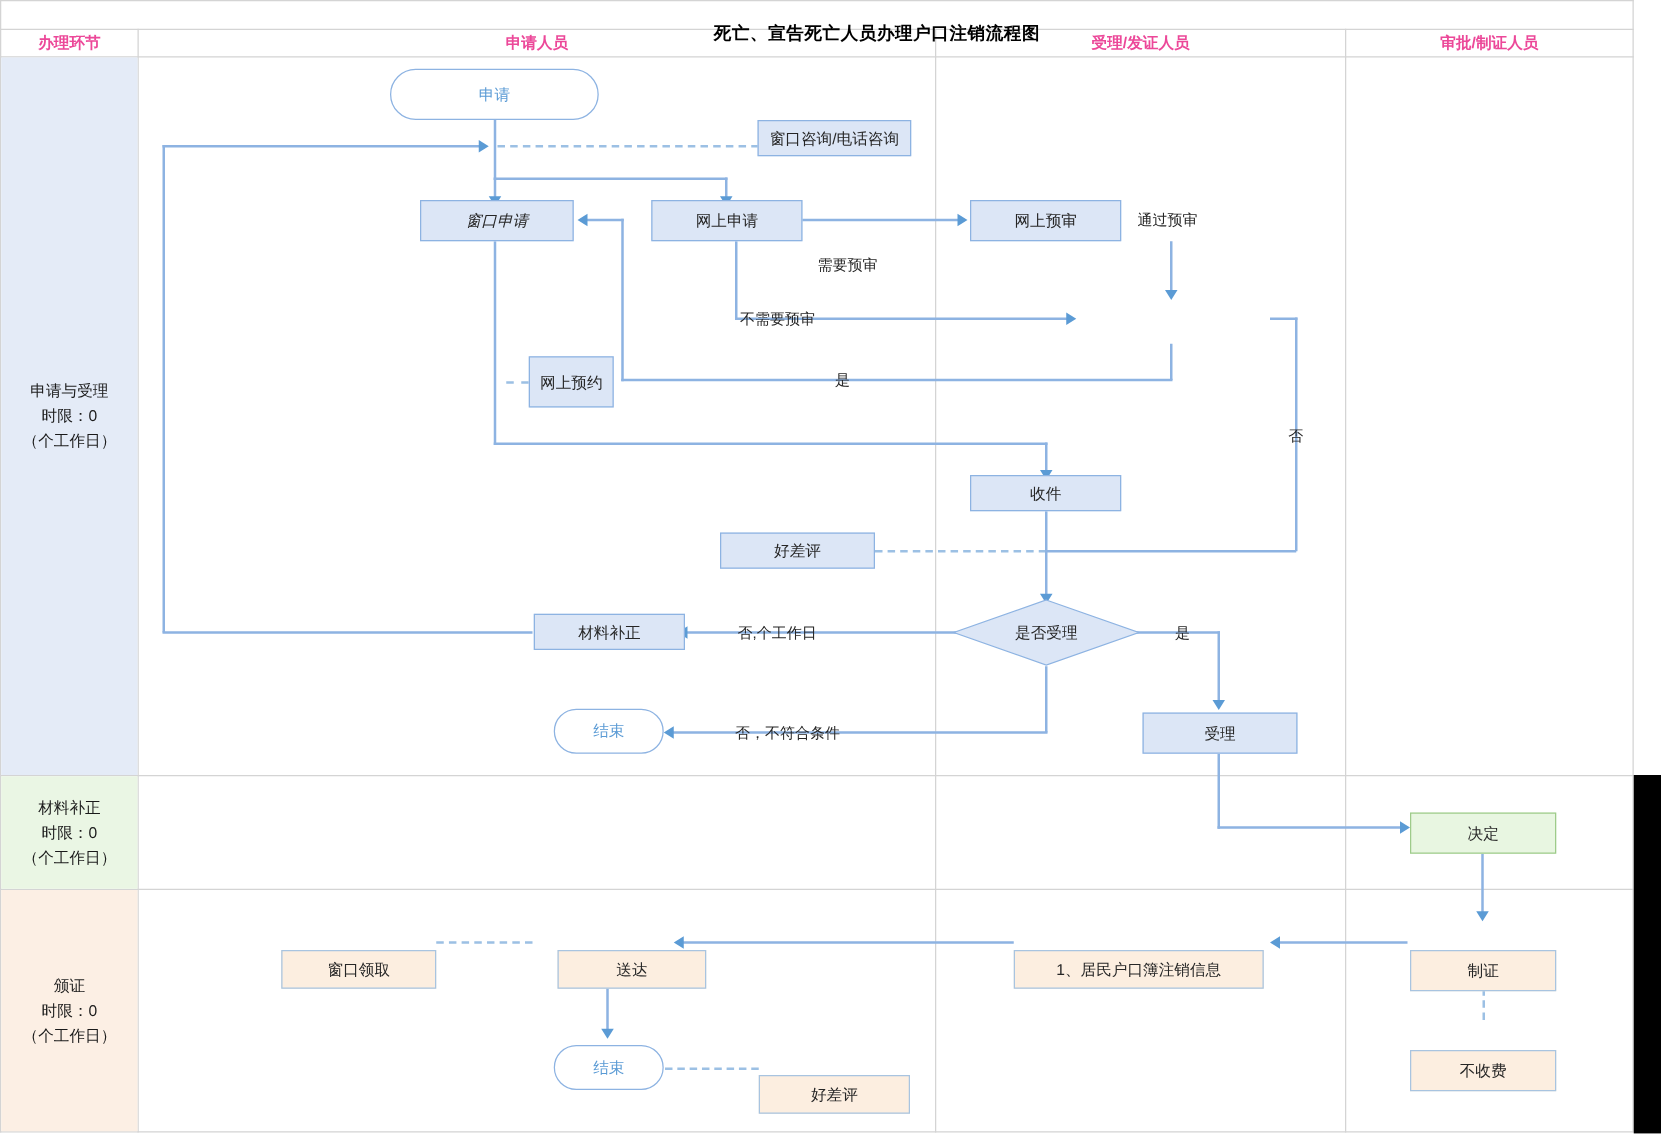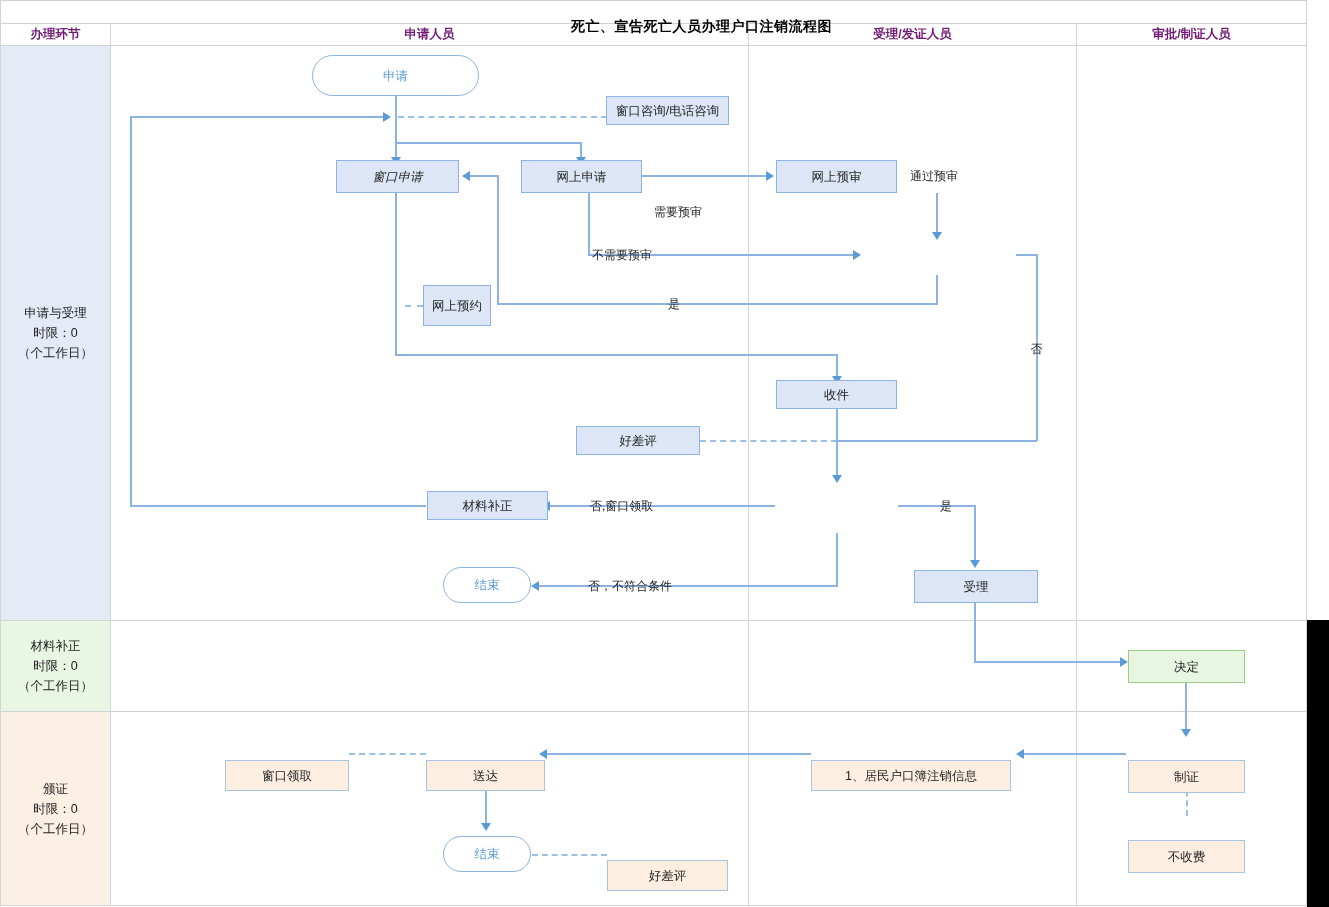--- a/index.html
+++ b/index.html
@@ -9,21 +9,21 @@
   
   .grid-line{position:absolute;background:#d4d4d4;}
   .hline{height:1px;left:0;width:1307px;}
   .vline{width:1px;}
 
   .title-bar{position:absolute;left:1px;top:16px;width:1305px;height:22px;
              display:flex;align-items:center;justify-content:center;padding-left:48px;}
   .title-bar .t{font-size:14px;font-weight:bold;color:#000;letter-spacing:.5px;}
 
   .hdr{position:absolute;height:21px;display:flex;align-items:center;justify-content:center;
-       font-size:12.5px;font-weight:bold;color:#701a75;text-align:right;}
+       font-size:12.5px;font-weight:bold;color:#ec4899;text-align:right;}
 
   .stagecell{position:absolute;left:1px;display:flex;align-items:center;justify-content:center;
              text-align:center;font-size:12.5px;color:#1a1a1a;line-height:20px;}
   .stagecell span{display:block;}
 
   .blackbar{position:absolute;background:#000;}
 
   
   .node{position:absolute;box-sizing:border-box;display:flex;align-items:center;
         justify-content:center;text-align:center;font-size:12.5px;line-height:16px;
@@ -176,56 +176,62 @@
   <div class="arrow arr-down" style="left:481px;top:823px;"></div>
 
   <div class="dash-h" style="left:532px;top:854px;width:75px;"></div>
 
   <div class="elabel" style="left:654px;top:168px;margin-top:36px;">需要预审</div>
   <div class="elabel" style="left:910px;top:168px;">通过预审</div>
   <div class="elabel" style="left:592px;top:247px;">不需要预审</div>
   <div class="elabel" style="left:668px;top:296px;">是</div>
   <div class="elabel-v" style="left:1030px;top:343px;">否</div>
   <div class="elabel" style="left:940px;top:498px;">是</div>
-  <div class="elabel" style="left:590px;top:498px;">否,窗口领取</div>
+  <div class="elabel" style="left:590px;top:498px;">否,个工作日</div>
   <div class="elabel" style="left:588px;top:578px;font-family:Liberation Serif, serif;">否，不符合条件</div>
 
   <div class="node n-oval" style="left:312px;top:55px;width:167px;height:41px;">申请</div>
 
   <div class="node n-blue" style="left:606px;top:96px;width:123px;height:29px;">窗口咨询/电话咨询</div>
 
   <div class="node n-blue" style="left:336px;top:160px;width:123px;height:33px;font-style:italic;">窗口申请</div>
 
   <div class="node n-blue" style="left:521px;top:160px;width:121px;height:33px;">网上申请</div>
 
   <div class="node n-blue" style="left:776px;top:160px;width:121px;height:33px;">网上预审</div>
 
   <div class="node n-blue" style="left:423px;top:285px;width:68px;height:41px;">网上预约</div>
 
 
   <div class="node n-blue" style="left:776px;top:380px;width:121px;height:29px;">收件</div>
 
   <div class="node n-blue" style="left:576px;top:426px;width:124px;height:29px;">好差评</div>
 
+  <div class="node n-diamond" style="left:762px;top:479px;width:150px;height:54px;">
+    <svg class="diamond-svg" width="150" height="54" viewBox="0 0 150 54">
+      <polygon points="75,1 149,27 75,53 1,27" fill="#dce6f6" stroke="#8db3e2" stroke-width="1"></polygon>
+    </svg>
+    <div class="diamond-txt">是否受理</div>
+  </div>
 
   <div class="node n-blue" style="left:427px;top:491px;width:121px;height:29px;">材料补正</div>
 
   <div class="node n-oval" style="left:443px;top:567px;width:88px;height:36px;">结束</div>
 
   <div class="node n-blue" style="left:914px;top:570px;width:124px;height:33px;">受理</div>
 
   <div class="node n-green" style="left:1128px;top:650px;width:117px;height:33px;">决定</div>
 
   <div class="node n-peach" style="left:1128px;top:738px;width:117px;height:33px;">制证</div>
 
   <div class="node n-peach" style="left:1128px;top:818px;width:117px;height:33px;">不收费</div>
 
   <div class="node n-peach" style="left:811px;top:738px;width:200px;height:31px;">1、居民户口簿注销信息</div>
 
-  <div class="node n-peach" style="left:426px;top:738px;width:119px;height:31px;">送达</div>
+  <div class="node n-peach" style="left:446px;top:738px;width:119px;height:31px;">送达</div>
 
   <div class="node n-peach" style="left:225px;top:738px;width:124px;height:31px;">窗口领取</div>
 
   <div class="node n-oval" style="left:443px;top:836px;width:88px;height:36px;">结束</div>
 
   <div class="node n-peach" style="left:607px;top:838px;width:121px;height:31px;">好差评</div>
 
 </div>
 
 </body></html>

